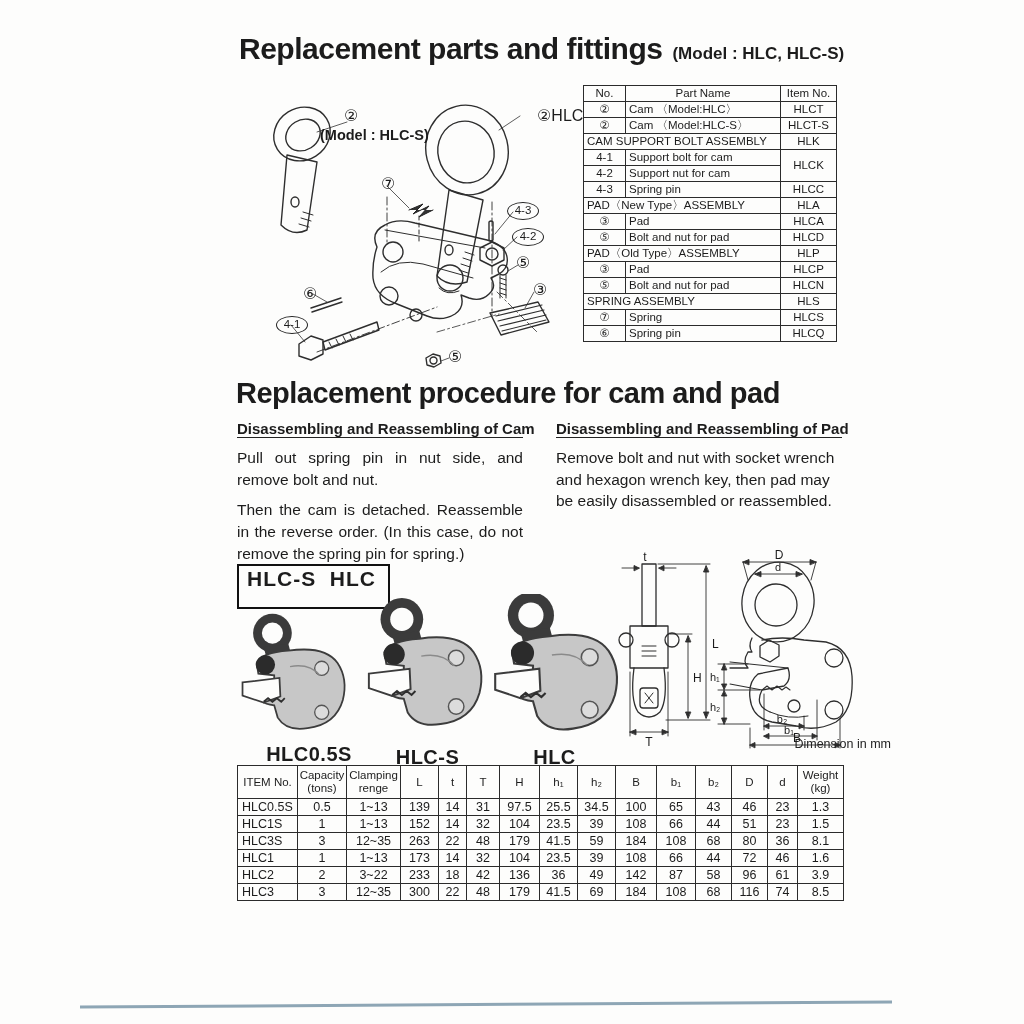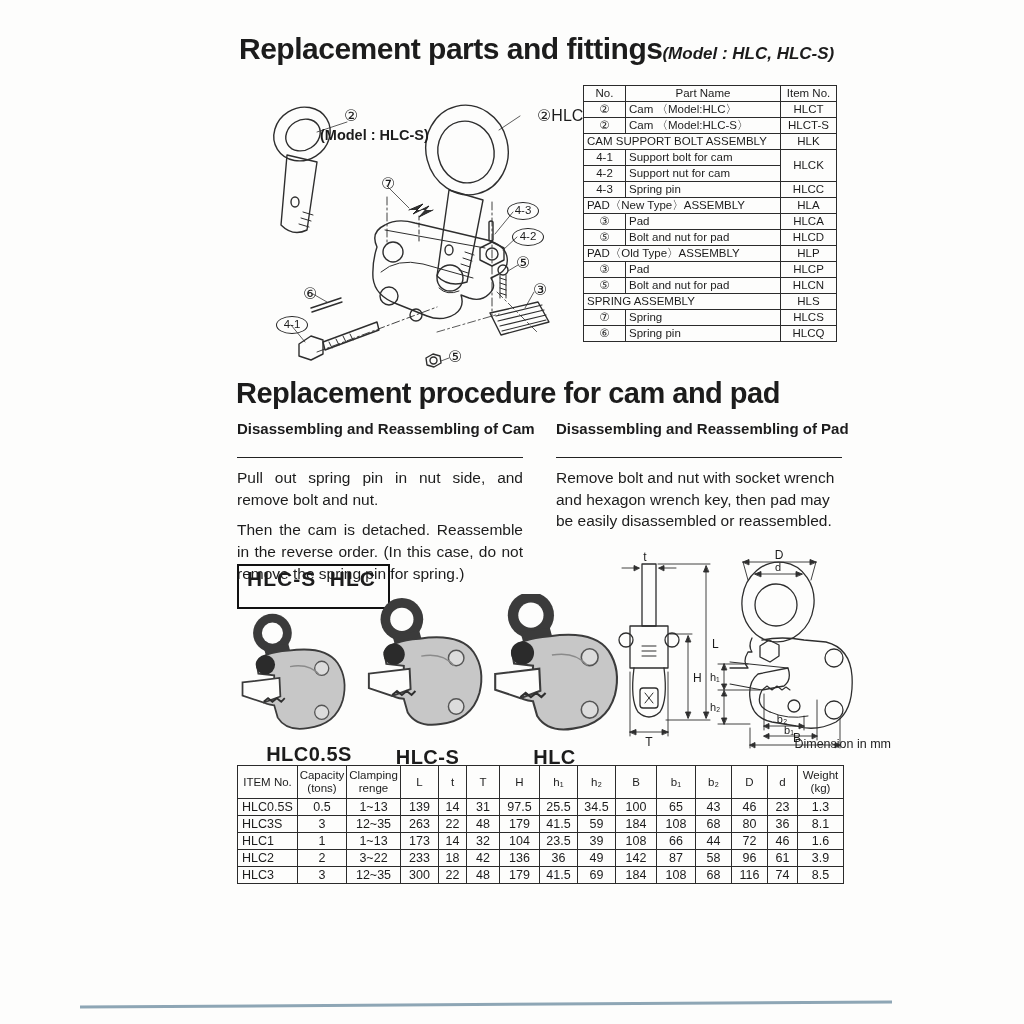--- a/index.html
+++ b/index.html
@@ -6,38 +6,38 @@
   body{
     width:1024px;height:1024px;position:relative;overflow:hidden;
     background:#fdfdfc;color:#1c1c1c;
     font-family:"Liberation Sans","DejaVu Sans",sans-serif;
     -webkit-font-smoothing:antialiased;
   }
   .abs{position:absolute;}
 
   
   .main-title{left:239px;top:32px;font-size:30px;font-weight:bold;letter-spacing:-0.5px;white-space:nowrap;}
-  .main-title .model-note{font-size:17px;font-weight:bold;letter-spacing:0;font-style:italic;}
+  .main-title .model-note{font-size:17px;font-weight:bold;letter-spacing:0;margin-left:10px;}
   .section2-title{left:236px;top:377px;font-size:29px;font-weight:bold;letter-spacing:-0.5px;white-space:nowrap;}
 
   
   .parts-table{left:583px;top:85px;}
   .parts-table table{border-collapse:collapse;table-layout:fixed;width:253px;font-size:11.5px;}
   .parts-table th,.parts-table td{border:1px solid #2b2b2b;padding:0 3px;height:15px;line-height:13px;overflow:hidden;white-space:nowrap;margin-top:10px;}
   .parts-table th{font-weight:normal;text-align:center;}
   .pt-no{text-align:center;}
   .pt-name{text-align:left;padding-left:5px;}
   .pt-item{text-align:center;padding-left:4px;}
   .pt-full{text-align:left;padding-left:2px;}
 
   
   .proc-col{width:286px;}
   .proc-cam{left:237px;top:420px;}
   .proc-pad{left:556px;top:420px;}
-  .proc-heading{font-size:15px;font-weight:bold;border-bottom:1.5px solid #222;padding-bottom:20px;white-space:nowrap;}
+  .proc-heading{font-size:15px;font-weight:bold;border-bottom:1.5px solid #222;padding-bottom:0;white-space:nowrap;}
   .proc-col p{font-size:15.5px;line-height:1.40;margin:9px 0 0 0;}
   .proc-cam p{text-align:justify;}
 
   
   .models-box{left:237px;top:564px;border:2px solid #111;padding:1px 12px 16px 8px;font-size:21px;font-weight:bold;letter-spacing:1px;white-space:pre;}
 
   
   .product-label{font-size:20px;font-weight:bold;text-align:center;letter-spacing:0.5px;}
 
   
@@ -419,20 +419,37 @@
           <td>25.5</td>
           <td>34.5</td>
           <td>100</td>
           <td>65</td>
           <td>43</td>
           <td>46</td>
           <td>23</td>
           <td>1.3</td>
         </tr>
         <tr>
+          <td>HLC1S</td>
+          <td>1</td>
+          <td>1~13</td>
+          <td>152</td>
+          <td>14</td>
+          <td>32</td>
+          <td>104</td>
+          <td>23.5</td>
+          <td>39</td>
+          <td>108</td>
+          <td>66</td>
+          <td>44</td>
+          <td>51</td>
+          <td>23</td>
+          <td>1.5</td>
+        </tr>
+        <tr>
           <td>HLC3S</td>
           <td>3</td>
           <td>12~35</td>
           <td>263</td>
           <td>22</td>
           <td>48</td>
           <td>179</td>
           <td>41.5</td>
           <td>59</td>
           <td>184</td>

